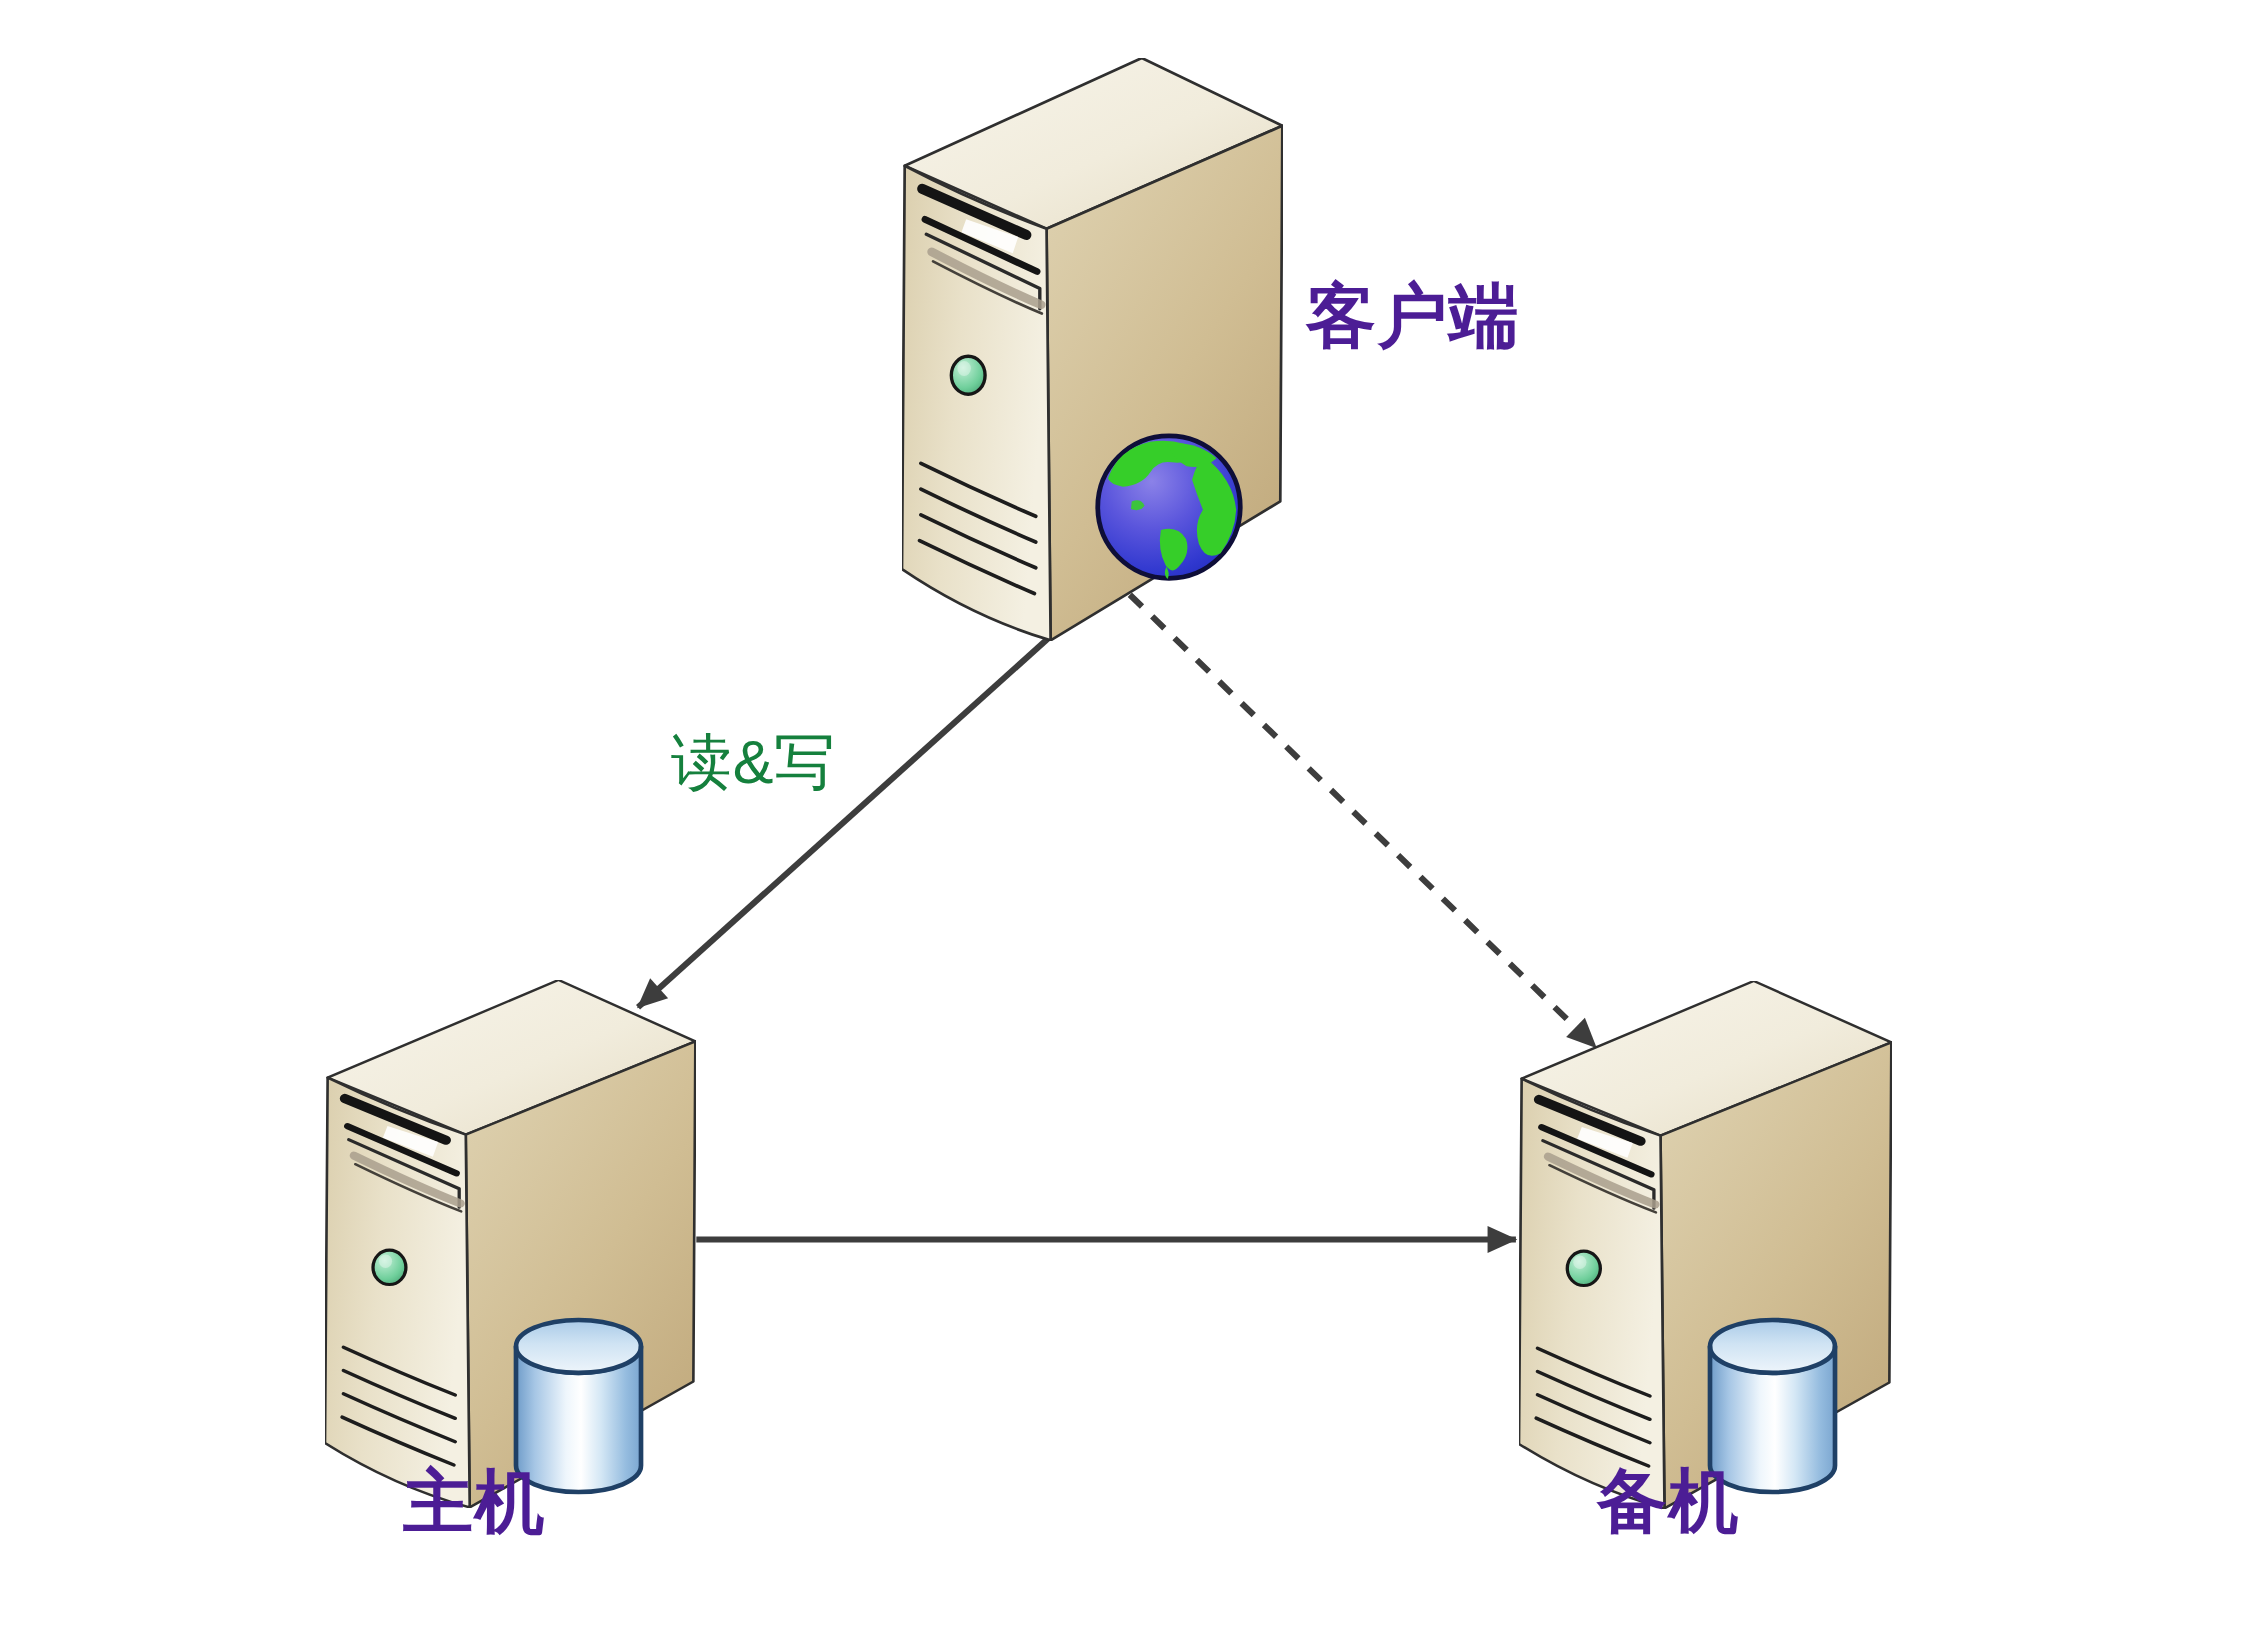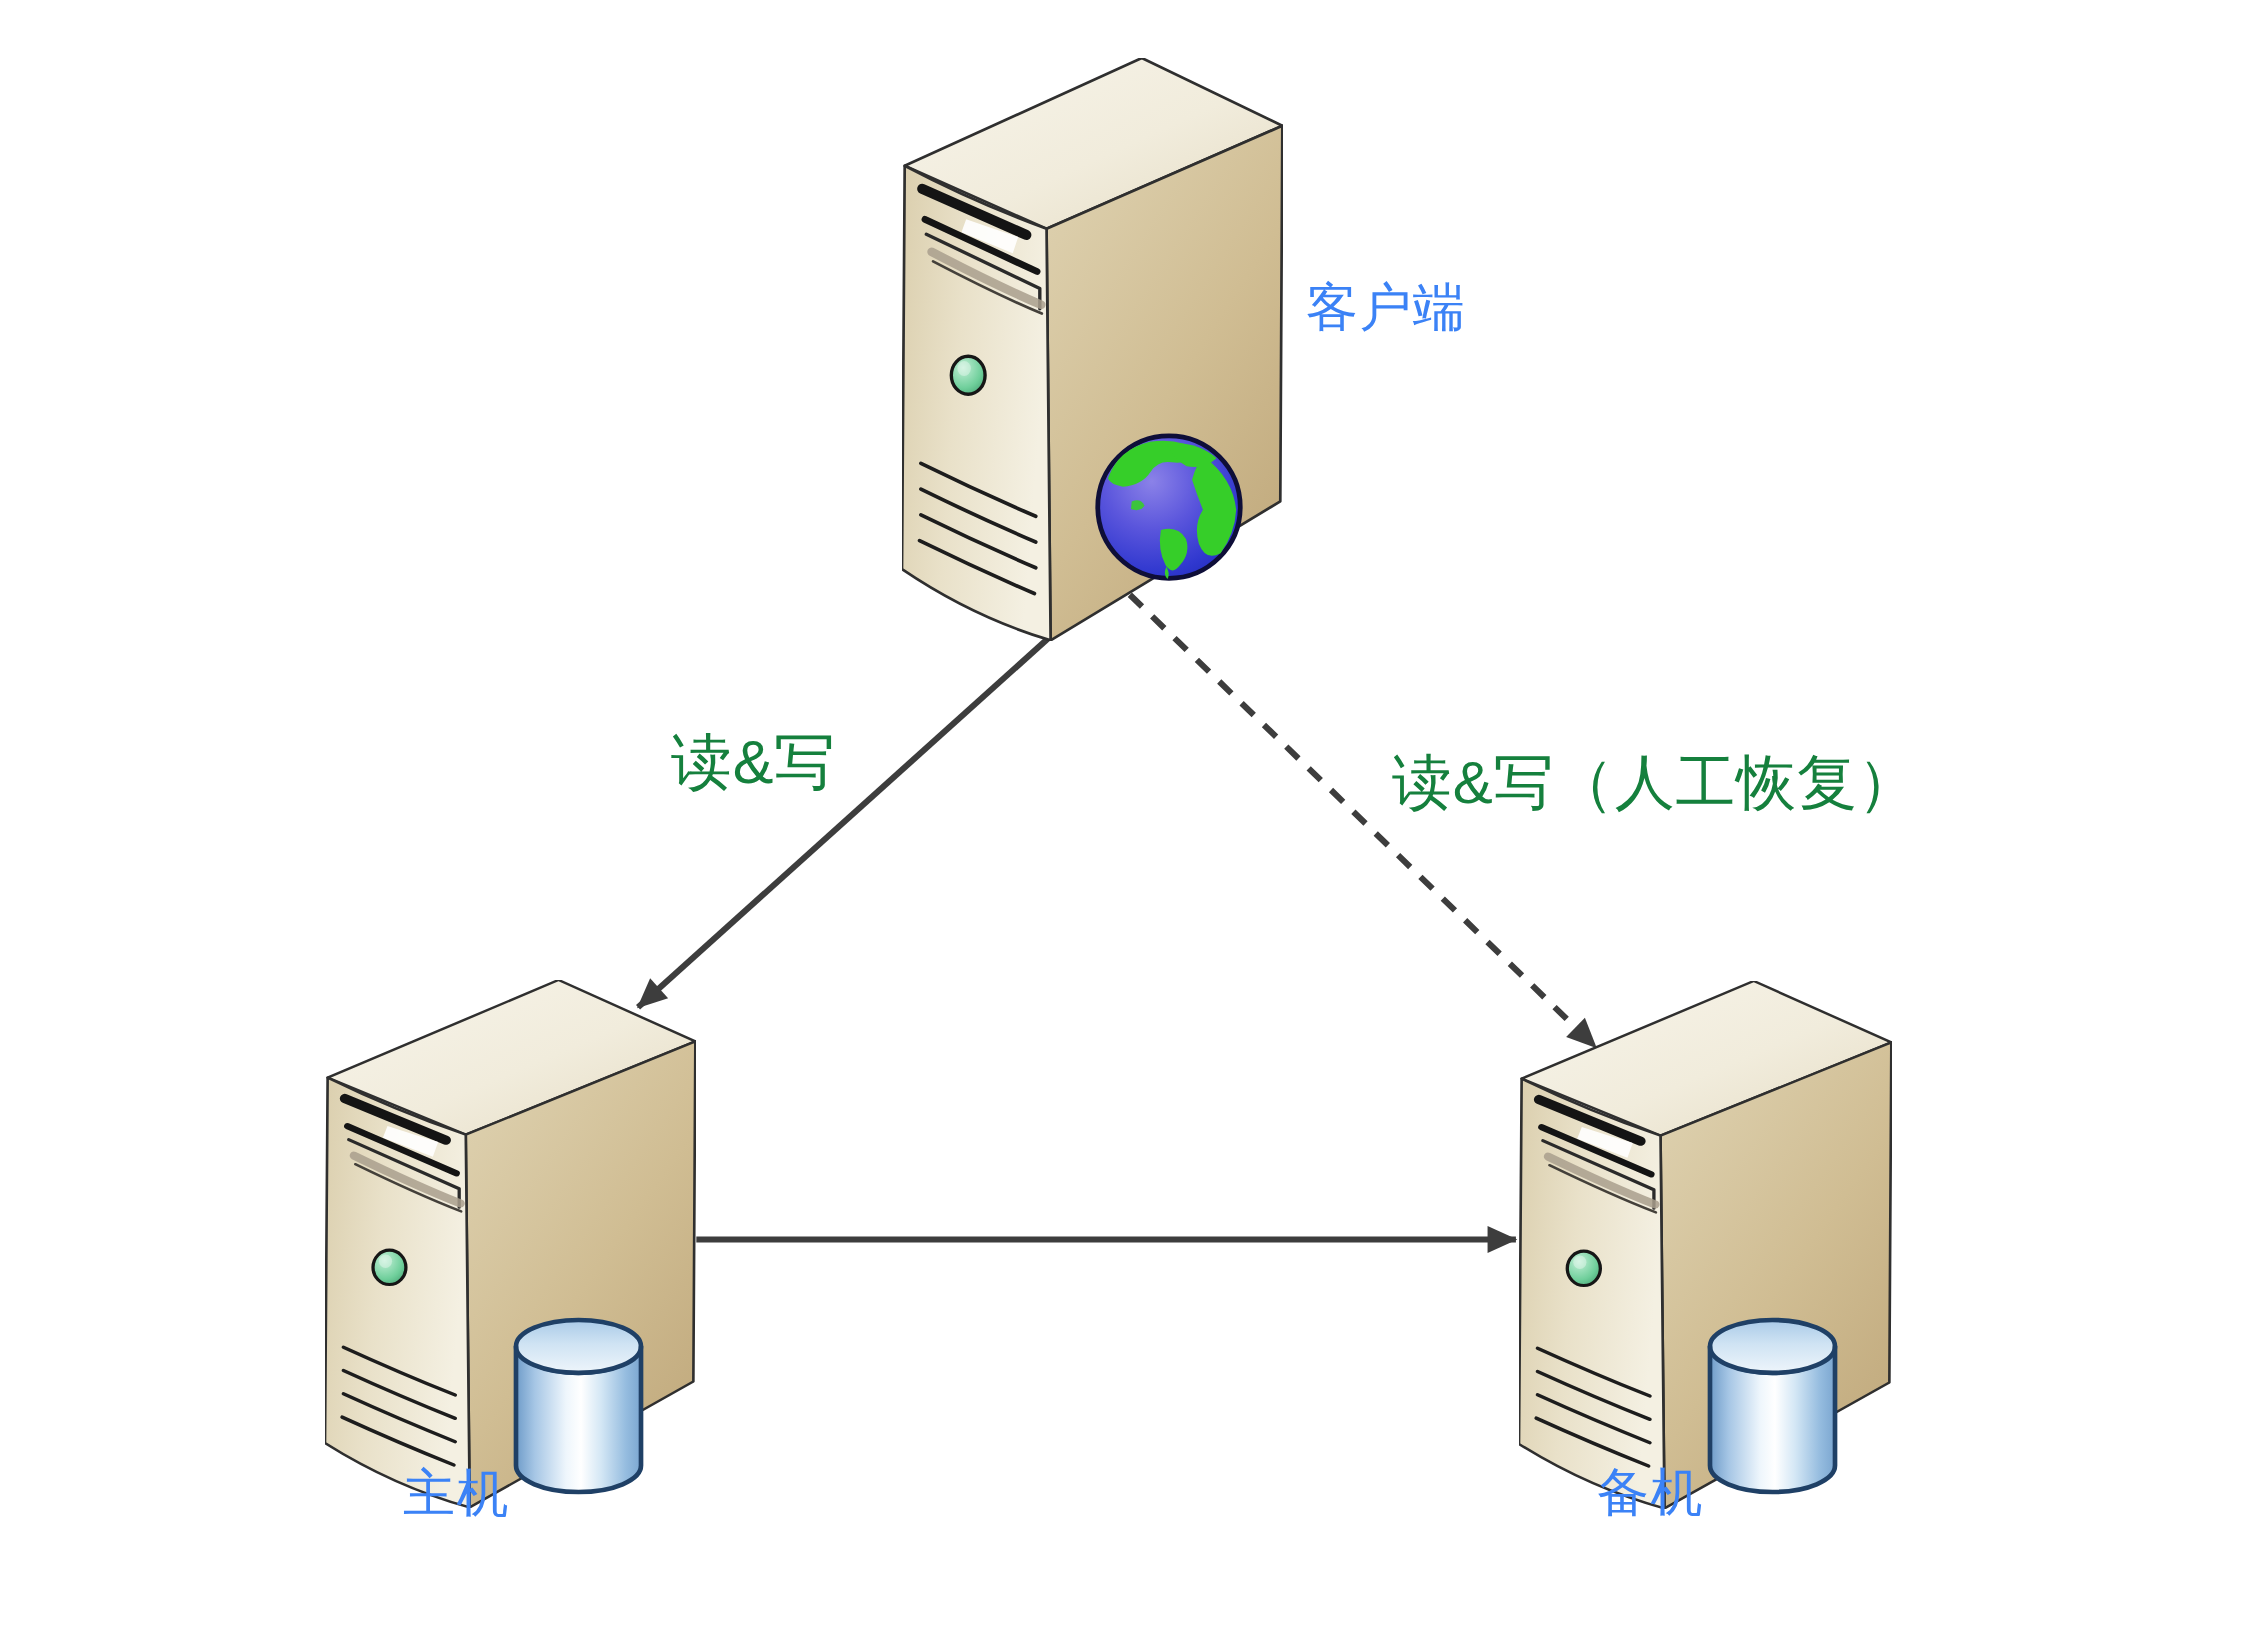--- a/index.html
+++ b/index.html
@@ -1,19 +1,19 @@
 <!DOCTYPE html>
 <html style="font-size:11px"><head>
 <meta charset="utf-8">
 <style>
   html,body{margin:0;padding:0;background:#ffffff;}
   body{font-family:"Liberation Sans","DejaVu Sans",sans-serif;}
   .canvas{position:relative;width:2261px;height:1648px;background:#ffffff;overflow:hidden;}
   .node-icon{position:absolute;display:block;}
-  .node-label{position:absolute;line-height:1;font-size:52px;color:#3b82f6;white-space:nowrap;letter-spacing:1.4px;}
+  .node-label{position:absolute;line-height:1;font-size:70px;color:#4c1d95;white-space:nowrap;letter-spacing:1.4px;font-weight:bold;}
   .edge-label{position:absolute;line-height:1;font-size:61px;color:#15803d;white-space:nowrap;letter-spacing:0.7px;}
   svg{display:block;}
   #edges-layer{position:absolute;left:0;top:0;width:2261px;height:1648px;}
   #icon-defs{position:absolute;width:0;height:0;overflow:hidden;}
 </style>
 </head>
 <body>
 
 <div class="canvas">
 
@@ -127,16 +127,15 @@
 
   <svg class="node-icon" style="left:1519px;top:981px;width:373px;height:528px" viewBox="0 0 564 860" preserveAspectRatio="none">
       <use href="#serverTower"></use>
     </svg>
   <svg class="node-icon" style="left:1706px;top:1316px;width:133px;height:180px" viewBox="0 0 200 272" preserveAspectRatio="none">
       <use href="#dbIcon"></use>
     </svg>
   <div class="node-label" style="left:1597px;top:1466px">备机</div>
 
   <div class="edge-label" style="left:671px;top:732px">读&amp;写</div>
-  <div class="edge-label" style="left:1392px;top:753px;font-size:60px">读&amp;写（人工恢复）</div>
 
 </div>
 
 
 </body></html>

